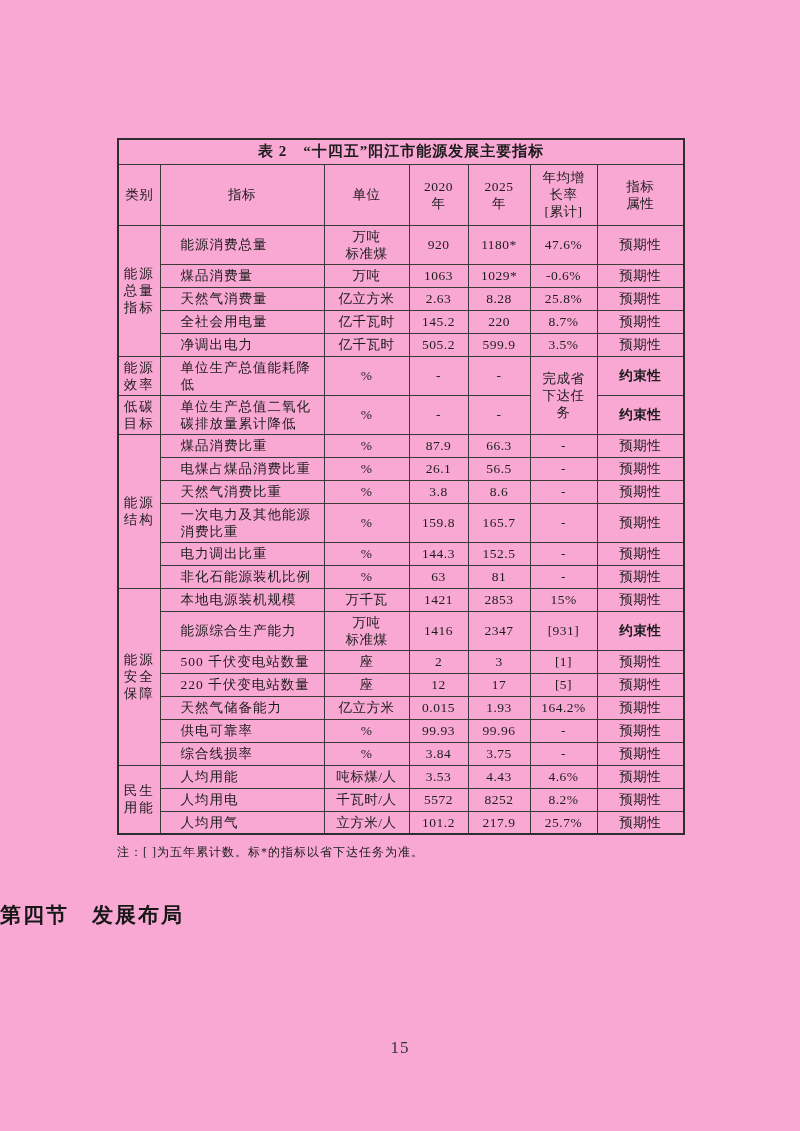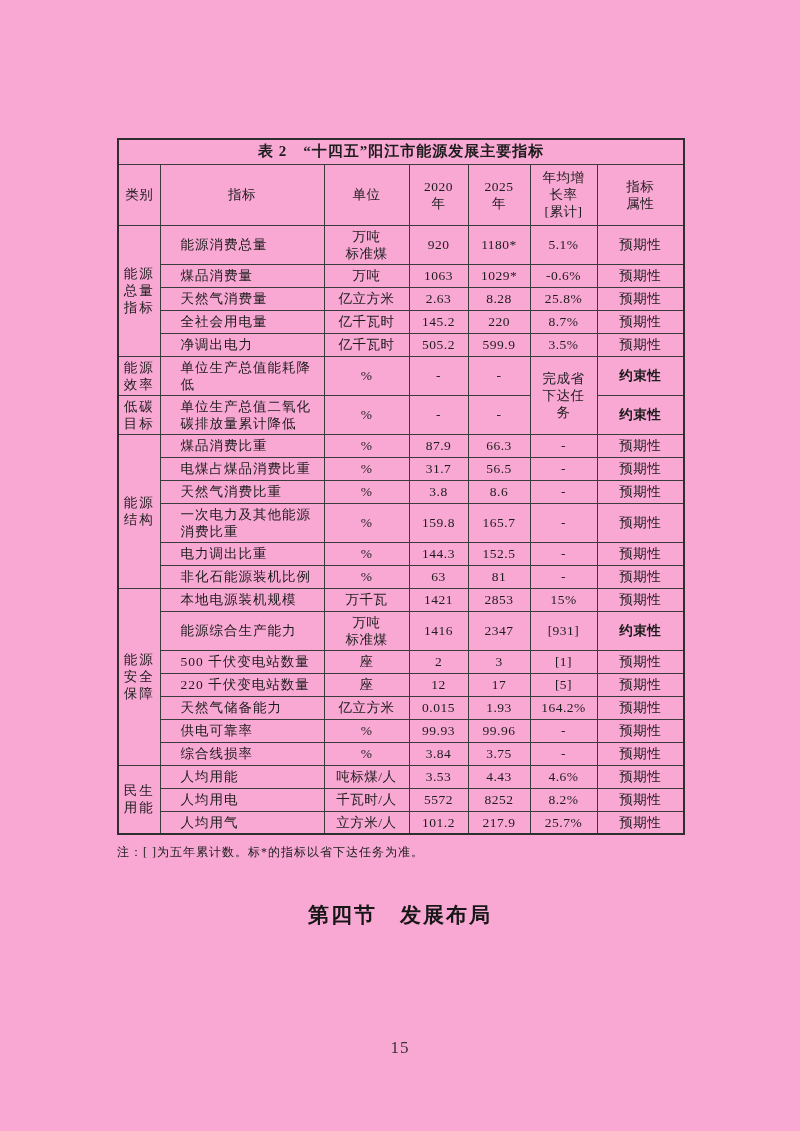--- a/index.html
+++ b/index.html
@@ -56,21 +56,20 @@
     top: 844px;
     font-size: 12px;
     letter-spacing: 1px;
     color: #1c1c1c;
   }
   .heading {
     position: absolute;
     left: 0;
     top: 901px;
     width: 800px;
-    text-align: center;
     font-size: 21px;
     font-weight: bold;
     letter-spacing: 2px;
     color: #171717;
   }
   .para {
     position: absolute;
     left: 100px;
     top: 938px;
     width: 592px;
@@ -130,21 +129,21 @@
     <tbody id="table-body">
         <tr>
           <td class="cat" rowspan="5">能源
 总量
 指标</td>
           <td class="ind">能源消费总量</td>
           <td class="unit">万吨
 标准煤</td>
           <td class="num">920</td>
           <td class="num">1180*</td>
-          <td class="num">5.1%</td>
+          <td class="num">47.6%</td>
           <td class="attr">预期性</td>
         </tr>
         <tr>
           <td class="ind">煤品消费量</td>
           <td class="unit">万吨</td>
           <td class="num">1063</td>
           <td class="num">1029*</td>
           <td class="num">-0.6%</td>
           <td class="attr">预期性</td>
         </tr>
@@ -201,21 +200,21 @@
           <td class="ind">煤品消费比重</td>
           <td class="unit">%</td>
           <td class="num">87.9</td>
           <td class="num">66.3</td>
           <td class="num">-</td>
           <td class="attr">预期性</td>
         </tr>
         <tr>
           <td class="ind">电煤占煤品消费比重</td>
           <td class="unit">%</td>
-          <td class="num">31.7</td>
+          <td class="num">26.1</td>
           <td class="num">56.5</td>
           <td class="num">-</td>
           <td class="attr">预期性</td>
         </tr>
         <tr>
           <td class="ind">天然气消费比重</td>
           <td class="unit">%</td>
           <td class="num">3.8</td>
           <td class="num">8.6</td>
           <td class="num">-</td>

